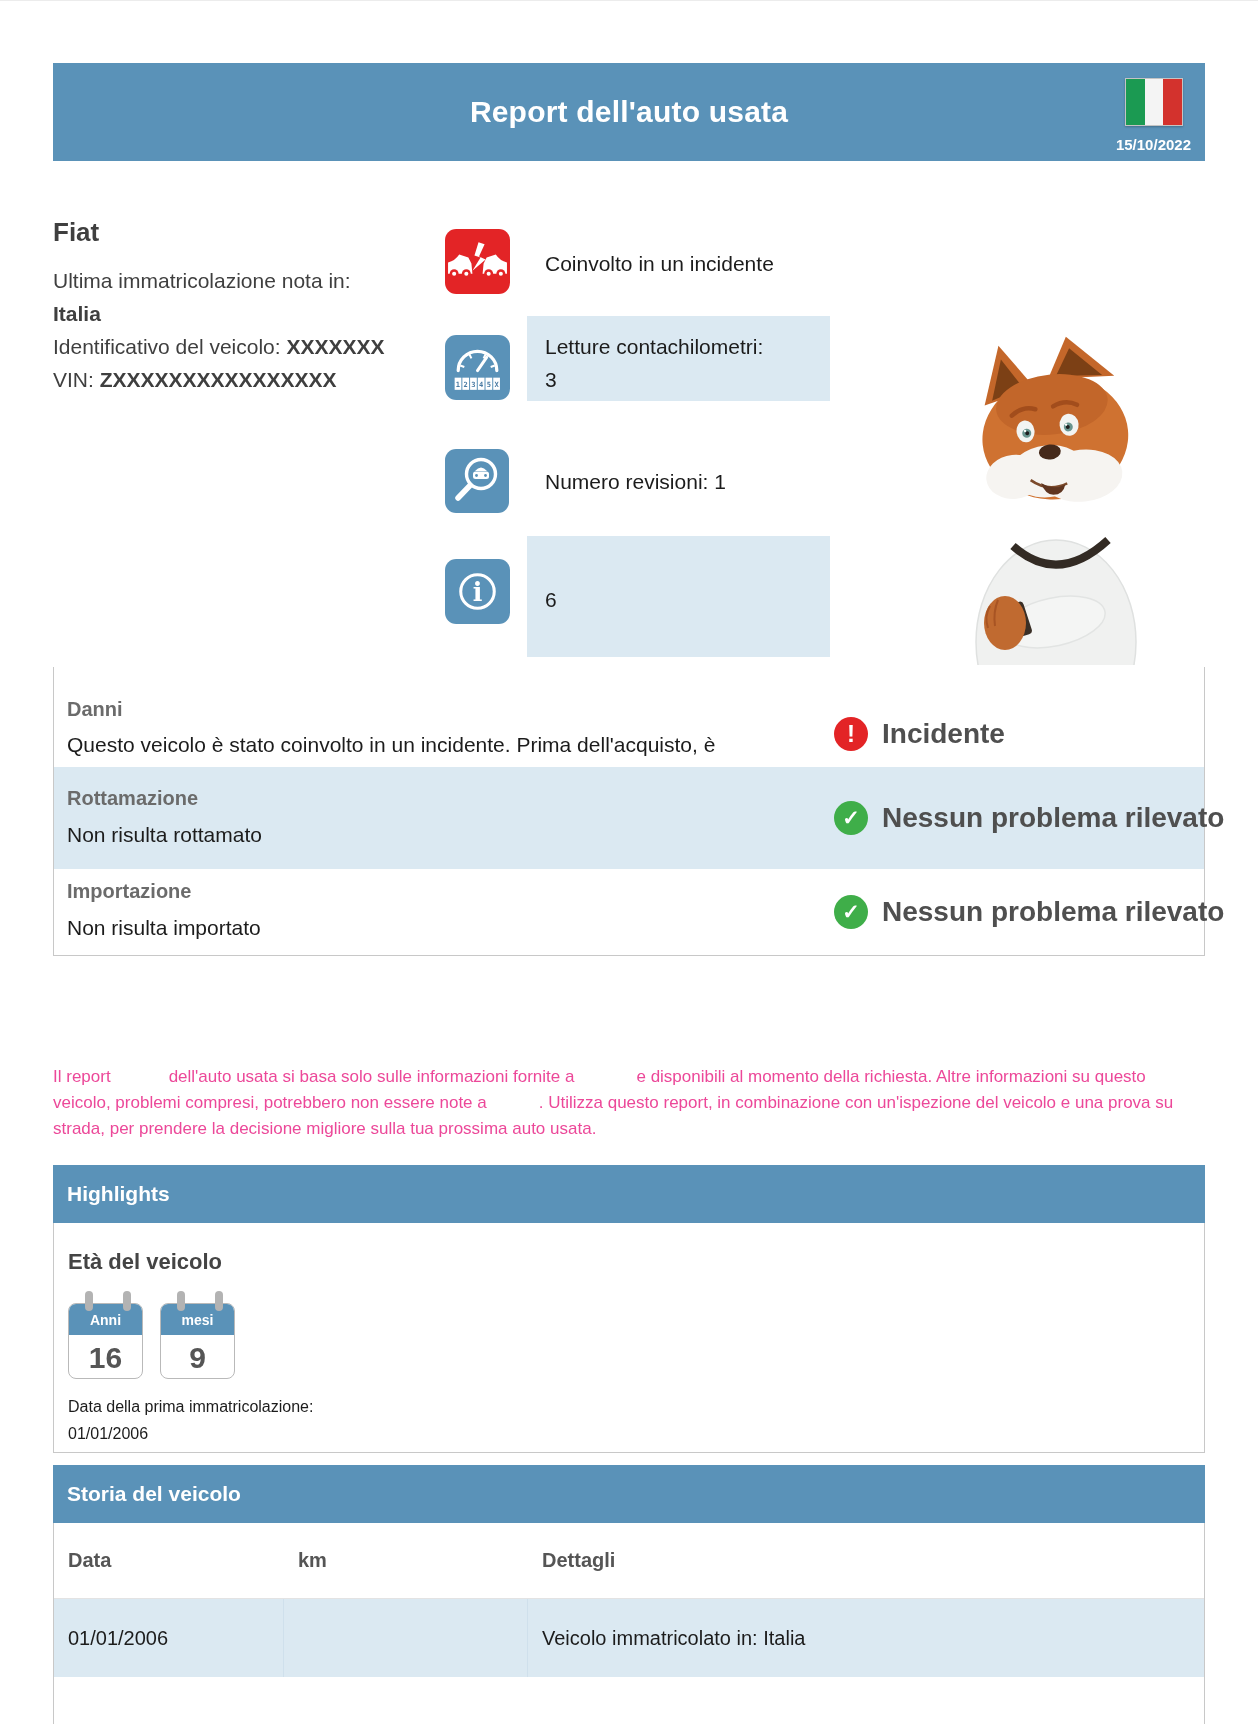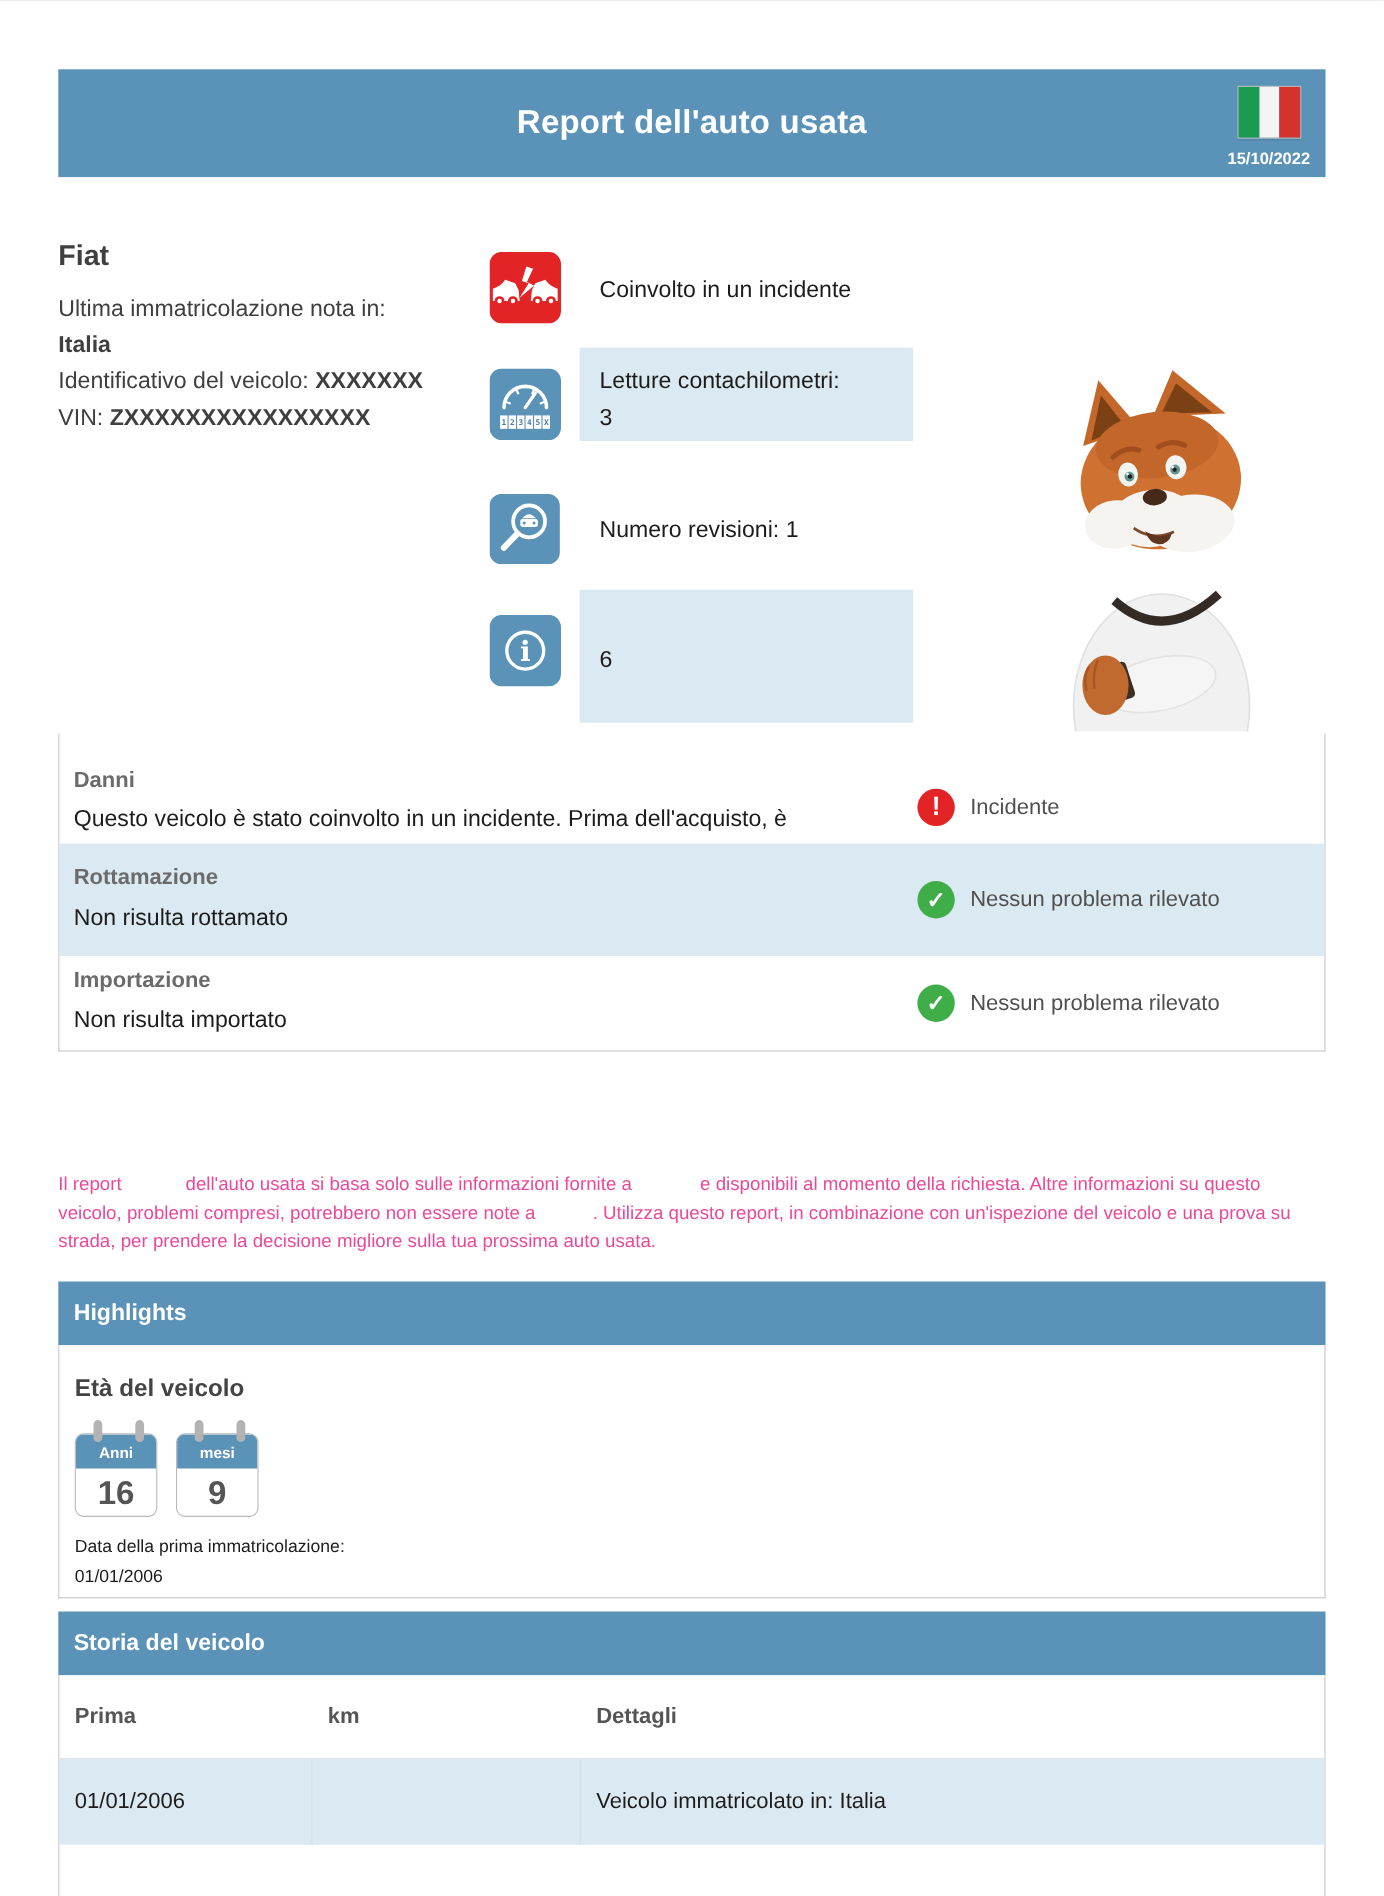--- a/index.html
+++ b/index.html
@@ -52,21 +52,21 @@
   .row-danni .rt { margin-top:5px; }
   .row-rott { height:102px; padding-top:20px; }
   .row-rott .rt { margin-top:6px; }
   .row-imp { height:86px; padding-top:11px; }
   .row-imp .rt { margin-top:6px; }
   .badge { position:absolute; left:780px; display:flex; align-items:center; }
   .badge-circle { width:34px; height:34px; border-radius:50%; color:#fff; font-weight:bold;
     display:flex; align-items:center; justify-content:center; flex:0 0 34px; }
   .badge-circle.alert { background:#e32426; font-size:24px; }
   .badge-circle.ok { background:#3fae49; font-size:21px; }
-  .badge-label { margin-left:14px; font-size:20px; font-weight:normal; color:#4f4f4f; white-space:nowrap; }
+  .badge-label { margin-left:14px; font-size:28px; font-weight:bold; color:#4f4f4f; white-space:nowrap; }
   .bd { top:50px; } .br { top:34px; } .bi { top:26px; }
 
   
   .disclaimer { position:absolute; left:53px; top:1063px; width:1152px;
     color:#ec4899; font-size:17px; line-height:26px; }
   .gap { display:inline-block; }
   .g1 { width:58px; } .g2 { width:62px; } .g3 { width:52px; }
 
   
   .highlights { top:1164px; }
@@ -296,21 +296,21 @@
       </div>
     </div>
   </div>
 
   <div class="section history">
     <div class="section-bar">
       <span>Storia del veicolo</span>
     </div>
     <div class="section-body hist-body">
       <div class="trow thead">
-        <div class="cell c1">Prima</div>
+        <div class="cell c1">Data</div>
         <div class="cell c2">km</div>
         <div class="cell c3">Dettagli</div>
       </div>
       <div class="trow tdata">
         <div class="cell c1">01/01/2006</div>
         <div class="cell c2"></div>
         <div class="cell c3">Veicolo immatricolato in: Italia</div>
       </div>
     </div>
   </div>

